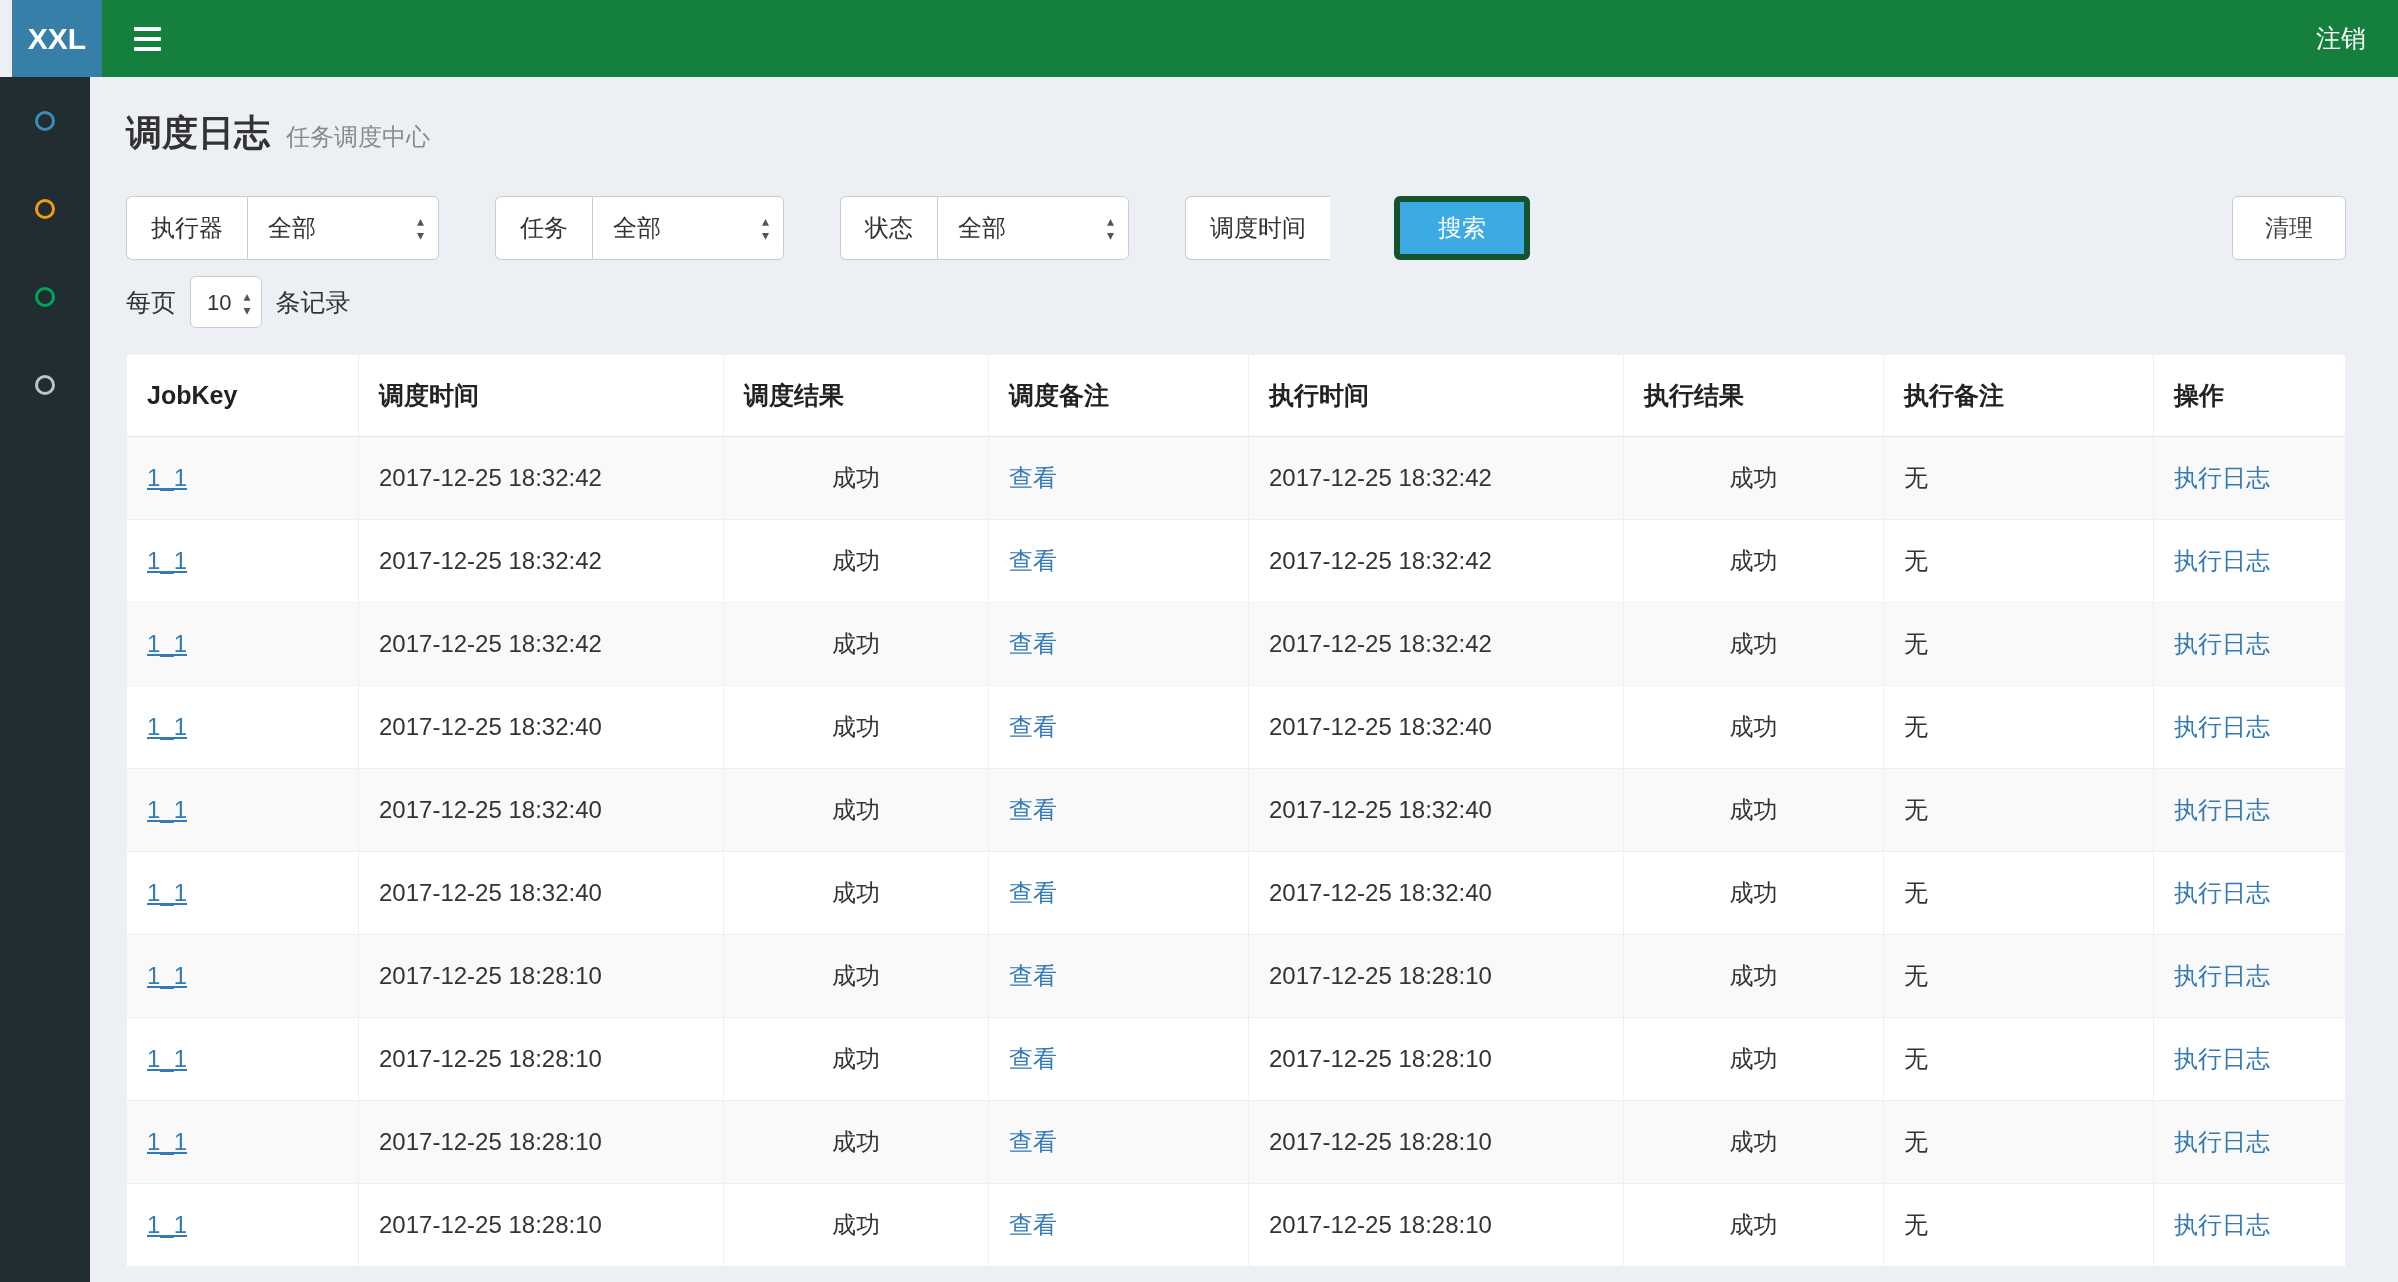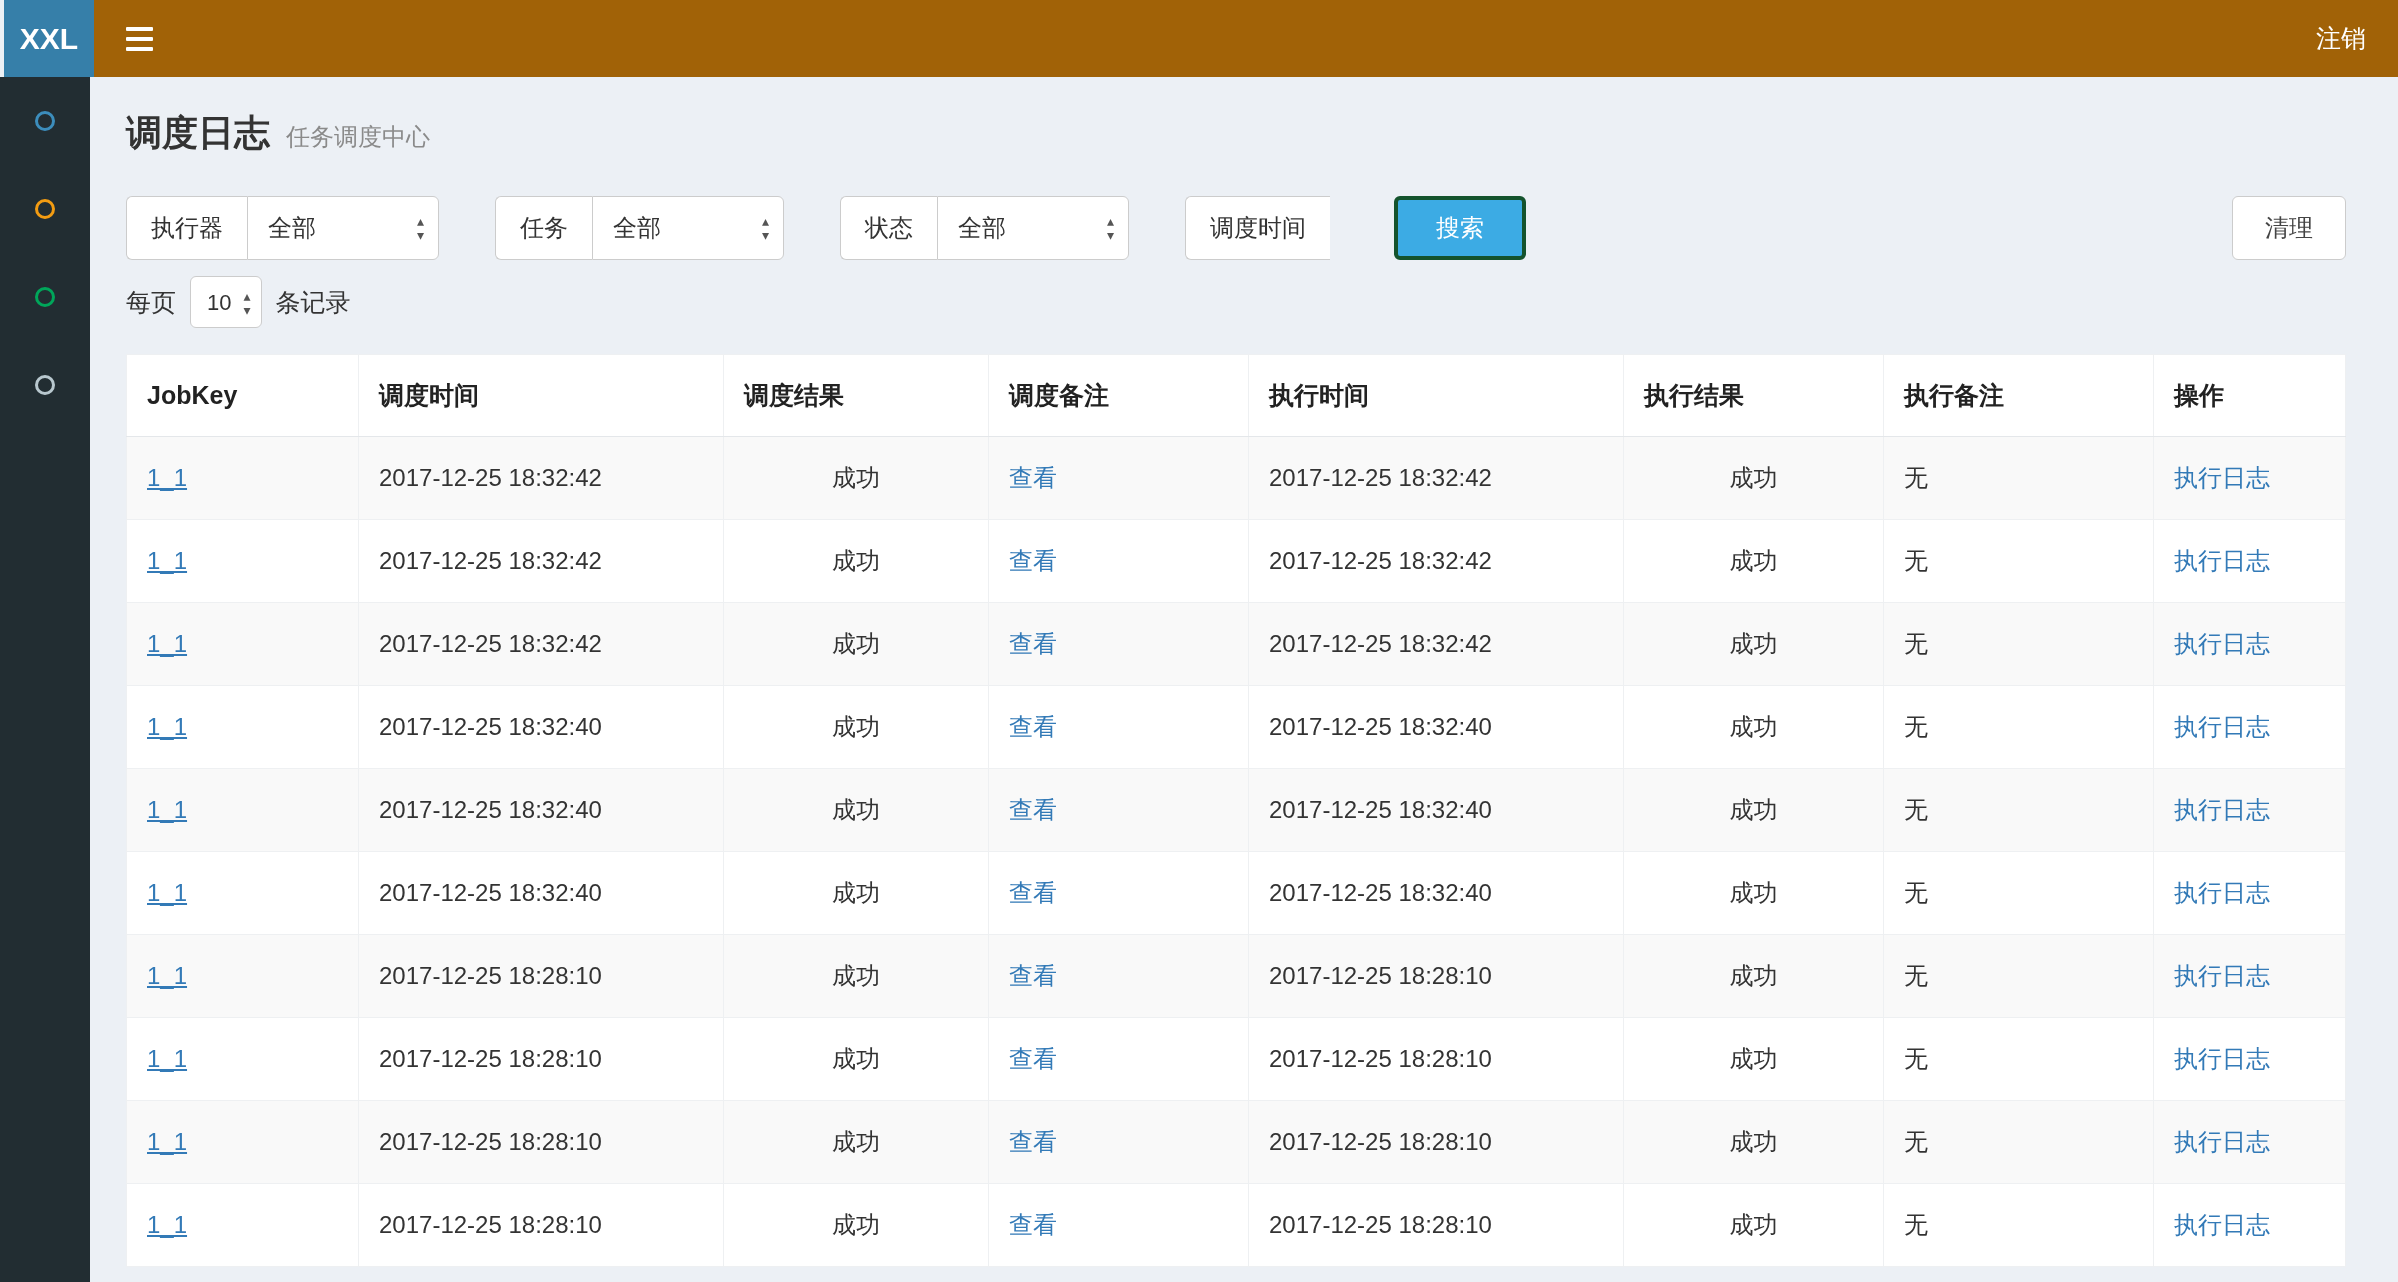--- a/index.html
+++ b/index.html
@@ -1,21 +1,21 @@
 <!DOCTYPE html>
 <html><head>
 <meta charset="utf-8">
 <style>
   * { margin:0; padding:0; box-sizing:border-box; }
   html,body { background:#ecf0f5; }
   body { font-family:"Liberation Sans","DejaVu Sans",sans-serif; }
   .app { position:relative; width:2398px; height:1282px; background:#ecf0f5; overflow:hidden; }
 
   
-  .navbar { position:absolute; top:0; left:4px; right:0; height:77px; background:#a16207; display:flex; z-index:20; }
+  .navbar { position:absolute; top:0; left:12px; right:0; height:77px; background:#15803d; display:flex; z-index:20; }
   .logo { width:90px; height:77px; background:#367fa9; color:#fff; font-weight:bold; font-size:30px;
           display:flex; align-items:center; justify-content:center; cursor:pointer; }
   .navbar-main { flex:1; display:flex; align-items:center; justify-content:space-between; }
   .hamburger-btn { background:none; border:0; padding:0 32px; height:77px; display:flex; align-items:center; cursor:pointer; }
   .bars { display:flex; flex-direction:column; gap:6px; }
   .bars i { display:block; width:27px; height:4px; background:#fff; border-radius:1px; }
   .logout { color:#fff; font-size:25px; padding-right:32px; text-decoration:none; cursor:pointer; }
 
   
   .sidebar { position:absolute; top:77px; left:0; bottom:0; width:90px; background:#222d32; }
@@ -34,21 +34,21 @@
   .input-group.gap { margin-right:56px; }
   .addon { display:flex; align-items:center; padding:0 24px; background:#fff; border:1px solid #ccc; border-right:0;
            border-radius:6px 0 0 6px; font-size:24px; color:#333; white-space:nowrap; }
   .select-box { display:flex; align-items:center; justify-content:space-between; gap:30px; background:#fff;
                 border:1px solid #ccc; border-radius:0 6px 6px 0; padding:0 14px 0 20px; font-size:24px;
                 color:#333; cursor:pointer; min-width:192px; }
   .arrows { display:flex; flex-direction:column; line-height:14px; font-size:14px; color:#555; }
   .text-input { height:64px; width:540px; padding:0 20px; font-size:24px; color:#555; background:#eee;
                 border:1px solid #ccc; border-radius:0 6px 6px 0; outline:none; }
   .btn { height:64px; font-size:24px; border-radius:6px; cursor:pointer; }
-  .btn-search { padding:0 38px; background:#3cabe4; border:4px solid #14532d; color:#fff; margin-left:64px; }
+  .btn-search { padding:0 38px; background:#3cabe4; border:6px solid #14532d; color:#fff; margin-left:64px; }
   .btn-clear { padding:0 32px; background:#fff; border:1px solid #ccc; color:#444; margin-left:auto; }
 
   
   .page-size-row { display:flex; align-items:center; gap:14px; font-size:25px; color:#333; margin-bottom:26px; }
   .mini-select { height:52px; display:flex; align-items:center; gap:12px; border:1px solid #ccc; border-radius:6px;
                  padding:2px 10px 0 16px; font-size:22px; background:#fff; color:#333; cursor:pointer; }
 
   
   .log-table { width:100%; border-collapse:collapse; background:#fff; table-layout:fixed; border:1px solid #e4e7ea; }
   .log-table th { font-size:25px; font-weight:bold; color:#222; text-align:left; padding:24px 20px; background:#fff;

